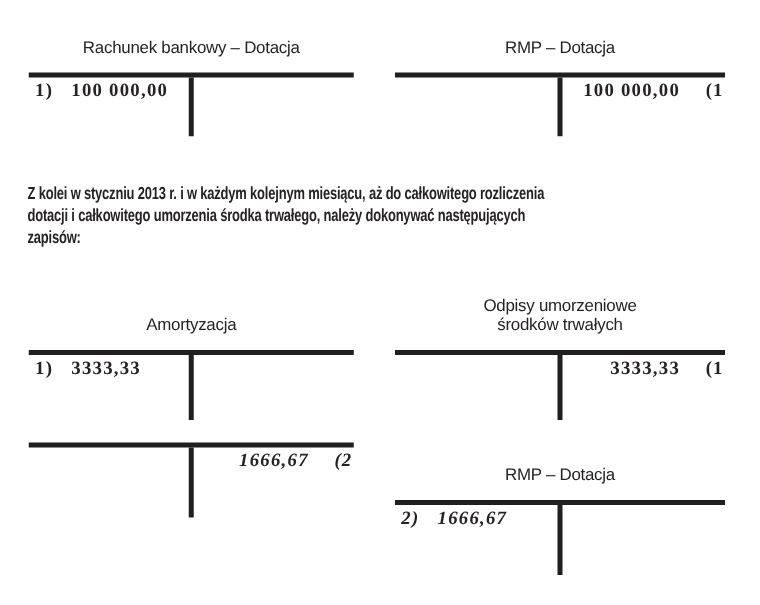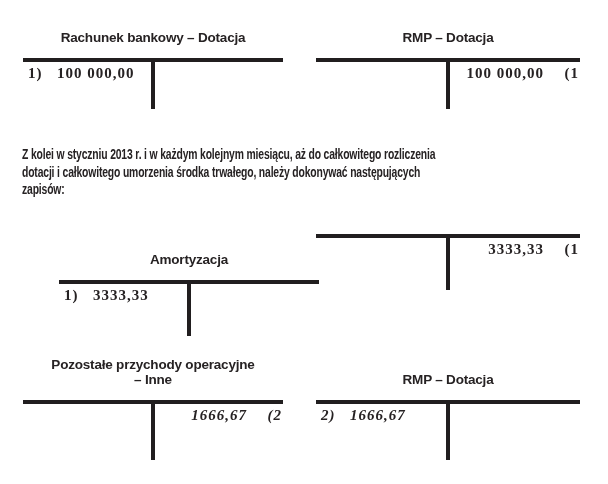--- a/index.html
+++ b/index.html
@@ -23,21 +23,21 @@
   }
   .t-title {
     display: flex;
     flex-direction: column;
     justify-content: flex-end;
     align-items: center;
     height: 46px;
     box-sizing: border-box;
     padding-bottom: 13px;
     text-align: center;
-    font-weight: bold;
+    font-weight: normal;
     font-size: 13.5px;
     line-height: 15px;
     letter-spacing: -0.2px;
     white-space: pre-line;
     color: #262223;
   }
   .t-body {
     position: relative;
     border-top: 4px solid #211e1f;
     width: 100%;
@@ -65,21 +65,21 @@
   .debit-ref  { left: 5px; }
   .debit-amt  { left: 34px; }
   .credit-amt { right: 36px; }
   .credit-ref { right: 1px; }
 
   
   .pos-r1l { left: 23px;  top: 12px;  width: 260px; }
   .pos-r1r { left: 316px; top: 12px;  width: 264px; }
   .pos-r1l .t-body, .pos-r1r .t-body { height: 47px; }
 
-  .pos-r2l { left: 23px;  top: 234px; width: 260px; margin-left: 36px; }
+  .pos-r2l { left: 23px;  top: 234px; width: 260px; }
   .pos-r2r { left: 316px; top: 234px; width: 264px; }
   .pos-r2l .t-body, .pos-r2r .t-body { height: 52px; }
 
   .pos-r3l { left: 23px;  top: 354px; width: 260px; }
   .pos-r3r { left: 316px; top: 354px; width: 264px; }
   .pos-r3l .t-body, .pos-r3r .t-body { height: 56px; font-style: italic; }
 
   
   .intro {
     position: absolute;
@@ -126,30 +126,30 @@
   <div class="taccount pos-r2l">
     <div class="t-title">Amortyzacja</div>
     <div class="t-body">
       <div class="t-stem"></div>
       <span class="t-entry debit-ref">1)</span>
       <span class="t-entry debit-amt">3333,33</span>
     </div>
   </div>
 
   <div class="taccount pos-r2r">
+    <div class="t-title">Odpisy umorzeniowe
+środków trwałych</div>
     <div class="t-body">
       <div class="t-stem"></div>
       <span class="t-entry credit-amt">3333,33</span>
       <span class="t-entry credit-ref">(1</span>
     </div>
   </div>
 
   <div class="taccount pos-r3l">
-    <div class="t-title">Pozostałe przychody operacyjne
-– Inne</div>
     <div class="t-body">
       <div class="t-stem"></div>
       <span class="t-entry credit-amt">1666,67</span>
       <span class="t-entry credit-ref">(2</span>
     </div>
   </div>
 
   <div class="taccount pos-r3r">
     <div class="t-title">RMP – Dotacja</div>
     <div class="t-body">

